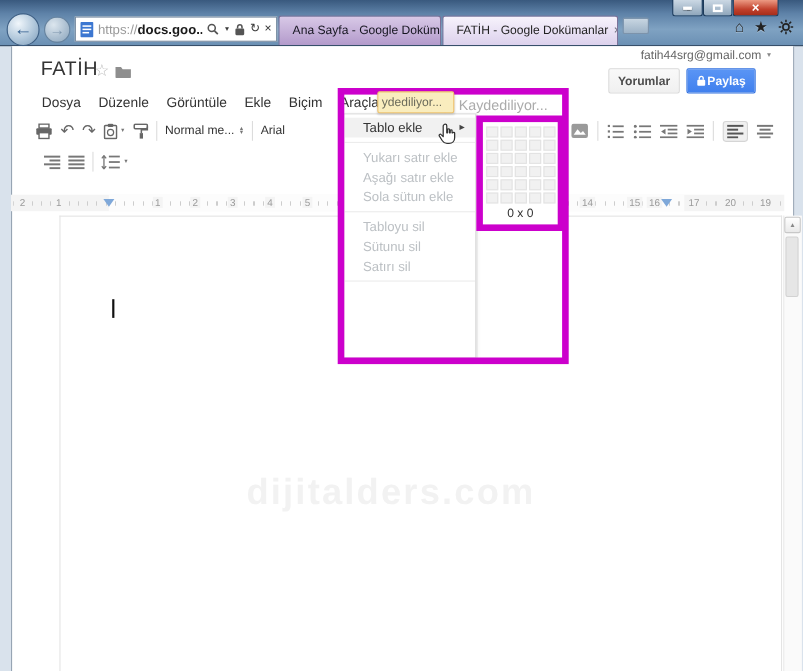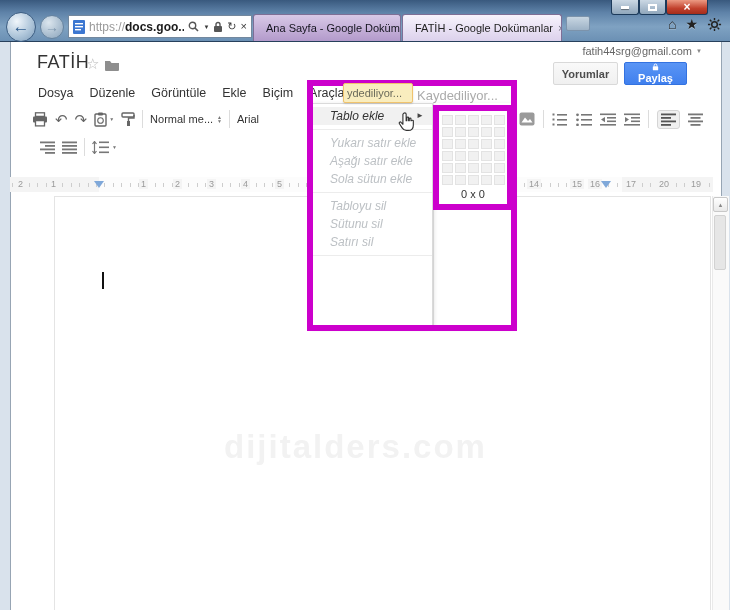--- a/index.html
+++ b/index.html
@@ -51,21 +51,21 @@
   .doc-title { position:absolute; left:37px; top:52px; font-size:18px; color:#333; letter-spacing:.5px; }
   .title-star { position:absolute; left:86px; top:55px; font-size:15px; color:#B9B9B9; }
   .folder-ic { position:absolute; left:104px; top:59px; }
   .account { position:absolute; top:45px; right:28px; font-size:11px; color:#666; display:flex; gap:4px; align-items:center;}
   .account .dd { font-size:6px; color:#888; }
   .btn-comments { position:absolute; left:553px; top:62px; width:65px; height:23px;
     background:linear-gradient(#F9F9F9,#F0F0F0); border:1px solid #D9D9D9; border-radius:2px;
     font-size:11px; font-weight:bold; color:#4D4D4D; display:flex; align-items:center; justify-content:center;}
   .btn-share { position:absolute; left:624px; top:62px; width:63px; height:23px;
     background:linear-gradient(#5A95F5,#4080EE); border:1px solid #3372E0; border-radius:2px;
-    font-size:11px; font-weight:bold; color:#fff; display:flex; align-items:center; justify-content:center; gap:1px;flex-direction:column;}
+    font-size:11px; font-weight:bold; color:#fff; display:flex; align-items:center; justify-content:center; gap:1px;}
   .menubar { position:absolute; left:30px; top:84px; height:20px; display:flex; font-size:12.5px; color:#333; z-index:5;}
   .menubar .mb-item { padding:2px 8px; cursor:default; }
   .menubar .mb-item.open { background:#fff; border:1px solid #E2E2E2; border-bottom:none; }
 
   
   .tb { position:absolute; display:flex; align-items:center; gap:7px; height:26px; color:#666; }
   .tb-row1 { left:32px; top:106px; }
   .tb-row1r { left:519px; top:106px; gap:8px; }
   .tb-row2 { left:40px; top:134px; }
   .tb .sep { width:1px; height:18px; background:#DCDCDC; }
@@ -95,21 +95,21 @@
   .vscroll { position:absolute; left:712px; top:196px; width:17px; height:414px; background:#FAFAFA;
     border-left:1px solid #EAEAEA; }
   .scroll-up { position:absolute; left:713px; top:197px; width:15px; height:15px;
     border:1px solid #C8C8C8; border-radius:2px; background:linear-gradient(#FFF,#E9E9E9);
     font-size:6px; color:#888; display:flex; align-items:center; justify-content:center; }
   .scroll-thumb { position:absolute; left:714px; top:215px; width:12px; height:55px;
     background:#E6E6E6; border:1px solid #D2D2D2; border-radius:2px; }
 
   
   .menu-panel { position:absolute; left:312px; top:103px; width:121px; height:223px; background:#fff;
-    border:1px solid #DADADA; box-shadow:0 2px 5px rgba(0,0,0,.18); z-index:20; overflow:hidden; padding-top:3px;font-style:italic;}
+    border:1px solid #DADADA; box-shadow:0 2px 5px rgba(0,0,0,.18); z-index:20; overflow:hidden; padding-top:3px;}
   .menu-panel .mi { display:flex; align-items:center; justify-content:space-between;
     padding:2px 8px 2px 17px; font-size:12px; line-height:14px; color:#333; white-space:nowrap; }
   .menu-panel .mi.hover { background:#F1F1F1; }
   .menu-panel .mi.disabled { color:#BCC0C4; }
   .menu-panel .mi .sub-arrow { font-size:8px; color:#444; }
   .menu-panel .msep { height:1px; background:#ECECEC; margin:4px 0; }
   .submenu-panel { position:absolute; left:433px; top:103px; width:79px; height:223px; background:#fff;
     border-left:1px solid #E5E5E5; box-shadow:2px 2px 5px rgba(0,0,0,.15); z-index:19; }
   .grid-box { position:absolute; left:433px; top:105px; width:80px; height:105px;
     border:6px solid var(--mag); background:#fff; z-index:22; padding:4px 0 0 3px; }

